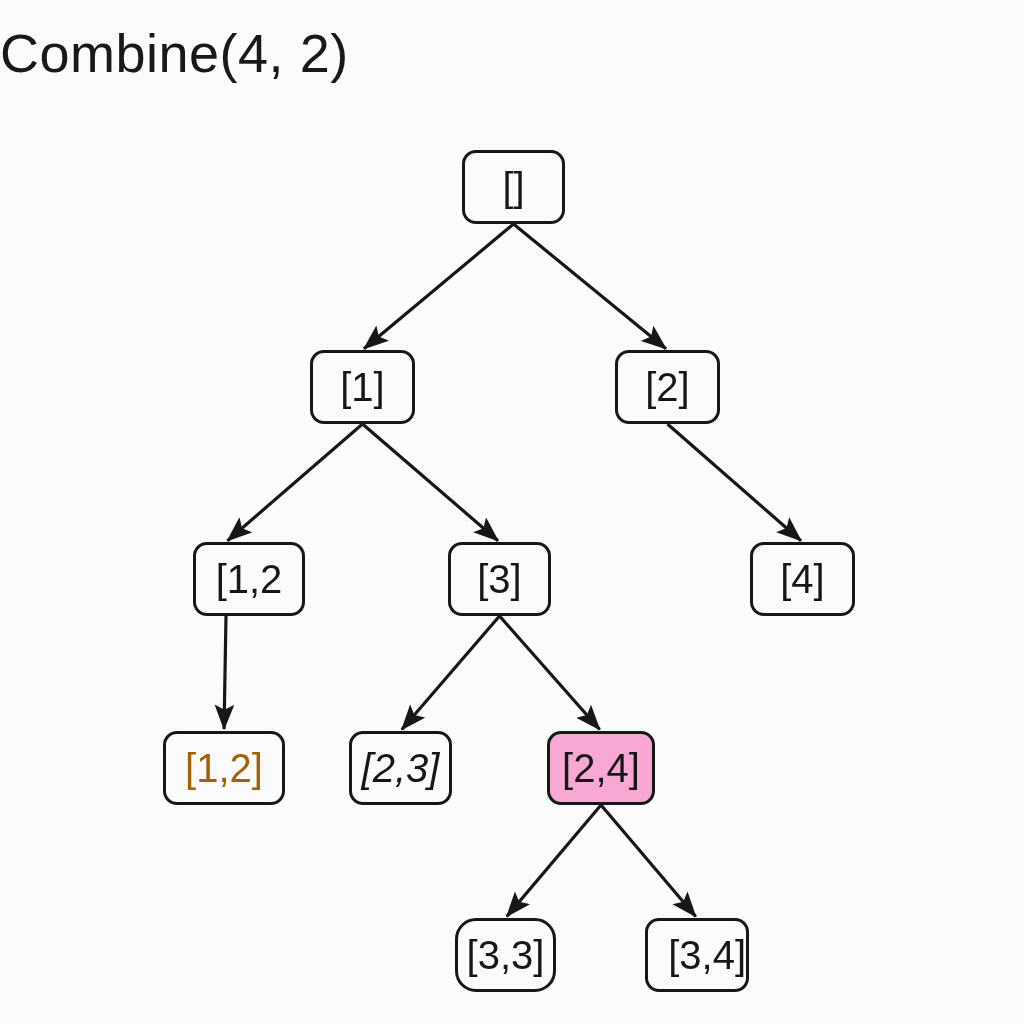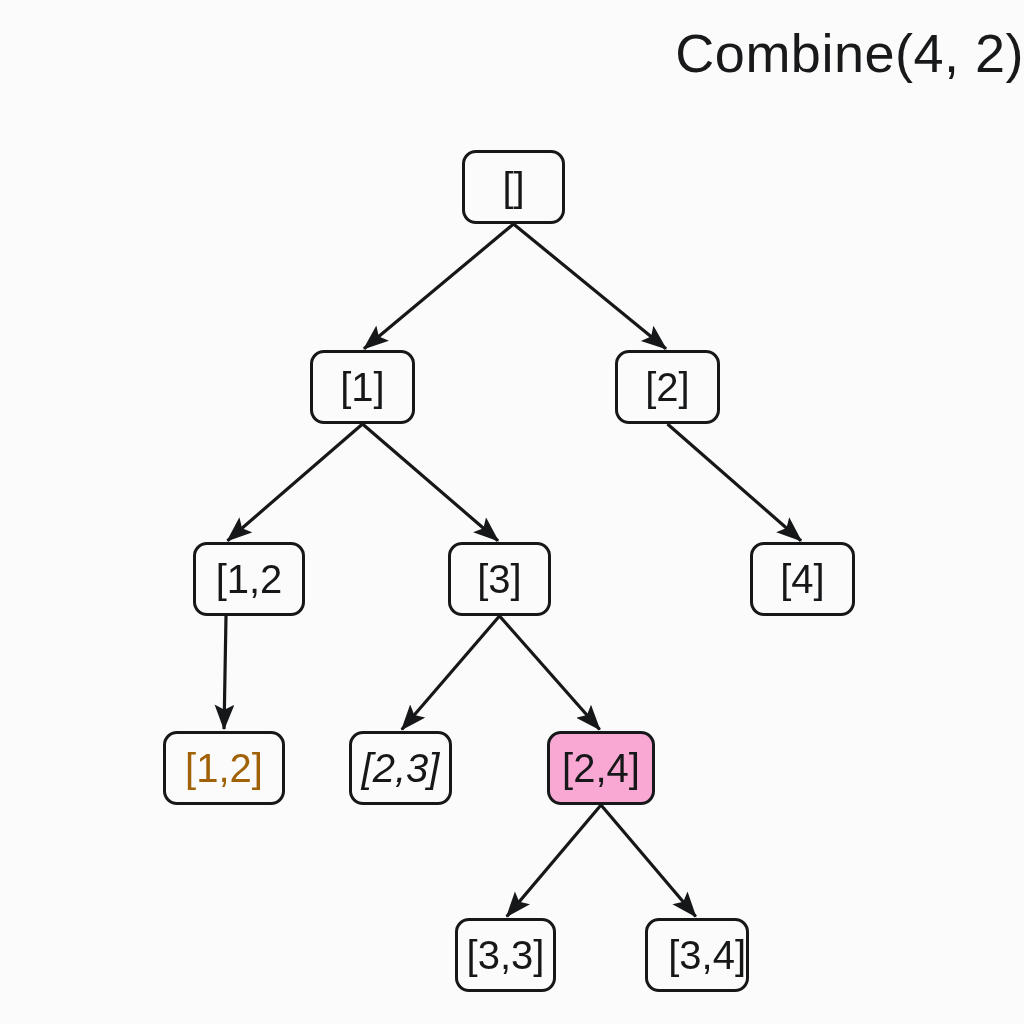--- a/index.html
+++ b/index.html
@@ -17,21 +17,21 @@
   #canvas-root {
     position: relative;
     width: 1024px;
     height: 1024px;
   }
   .diagram-title {
     position: absolute;
     left: 0;
     top: 22px;
     width: 1024px;
-    text-align: right;
+    text-align: left;
     font-size: 54px;
     font-weight: 400;
     color: #18191b;
     letter-spacing: 0.5px;
     font-family: "Liberation Sans", sans-serif;
   }
   #edge-layer {
     position: absolute;
     left: 0;
     top: 0;
@@ -114,21 +114,21 @@
       </div>
       <div class="tree-node" style="left: 163px; top: 731px; width: 122px; height: 74px; border-color: rgb(22, 23, 25); background: rgb(251, 251, 251); color: #a16207;">
         <span>[1,2]</span>
       </div>
       <div class="tree-node" style="left: 349px; top: 731px; width: 103px; height: 74px; border-color: rgb(22, 23, 25); background: rgb(251, 251, 251); color: rgb(22, 23, 25); font-style: italic;">
         <span>[2,3]</span>
       </div>
       <div class="tree-node" style="left: 547px; top: 731px; width: 108px; height: 74px; border-color: rgb(22, 23, 25); background: #f9a8d4; color: rgb(22, 23, 25);">
         <span>[2,4]</span>
       </div>
-      <div class="tree-node" style="left: 455px; top: 918px; width: 101px; height: 74px; border-color: rgb(22, 23, 25); background: rgb(251, 251, 251); color: rgb(22, 23, 25);">
+      <div class="tree-node" style="left: 455px; top: 918px; width: 101px; height: 74px; border-color: rgb(22, 23, 25); background: rgb(251, 251, 251); color: rgb(22, 23, 25); border-radius: 21px;">
         <span>[3,3]</span>
       </div>
       <div class="tree-node" style="left: 645px; top: 918px; width: 104px; height: 74px; border-color: rgb(22, 23, 25); background: rgb(251, 251, 251); color: rgb(22, 23, 25); justify-content: flex-end;">
         <span>[3,4]</span>
       </div>
     </div>
 
 
 </div>
 

